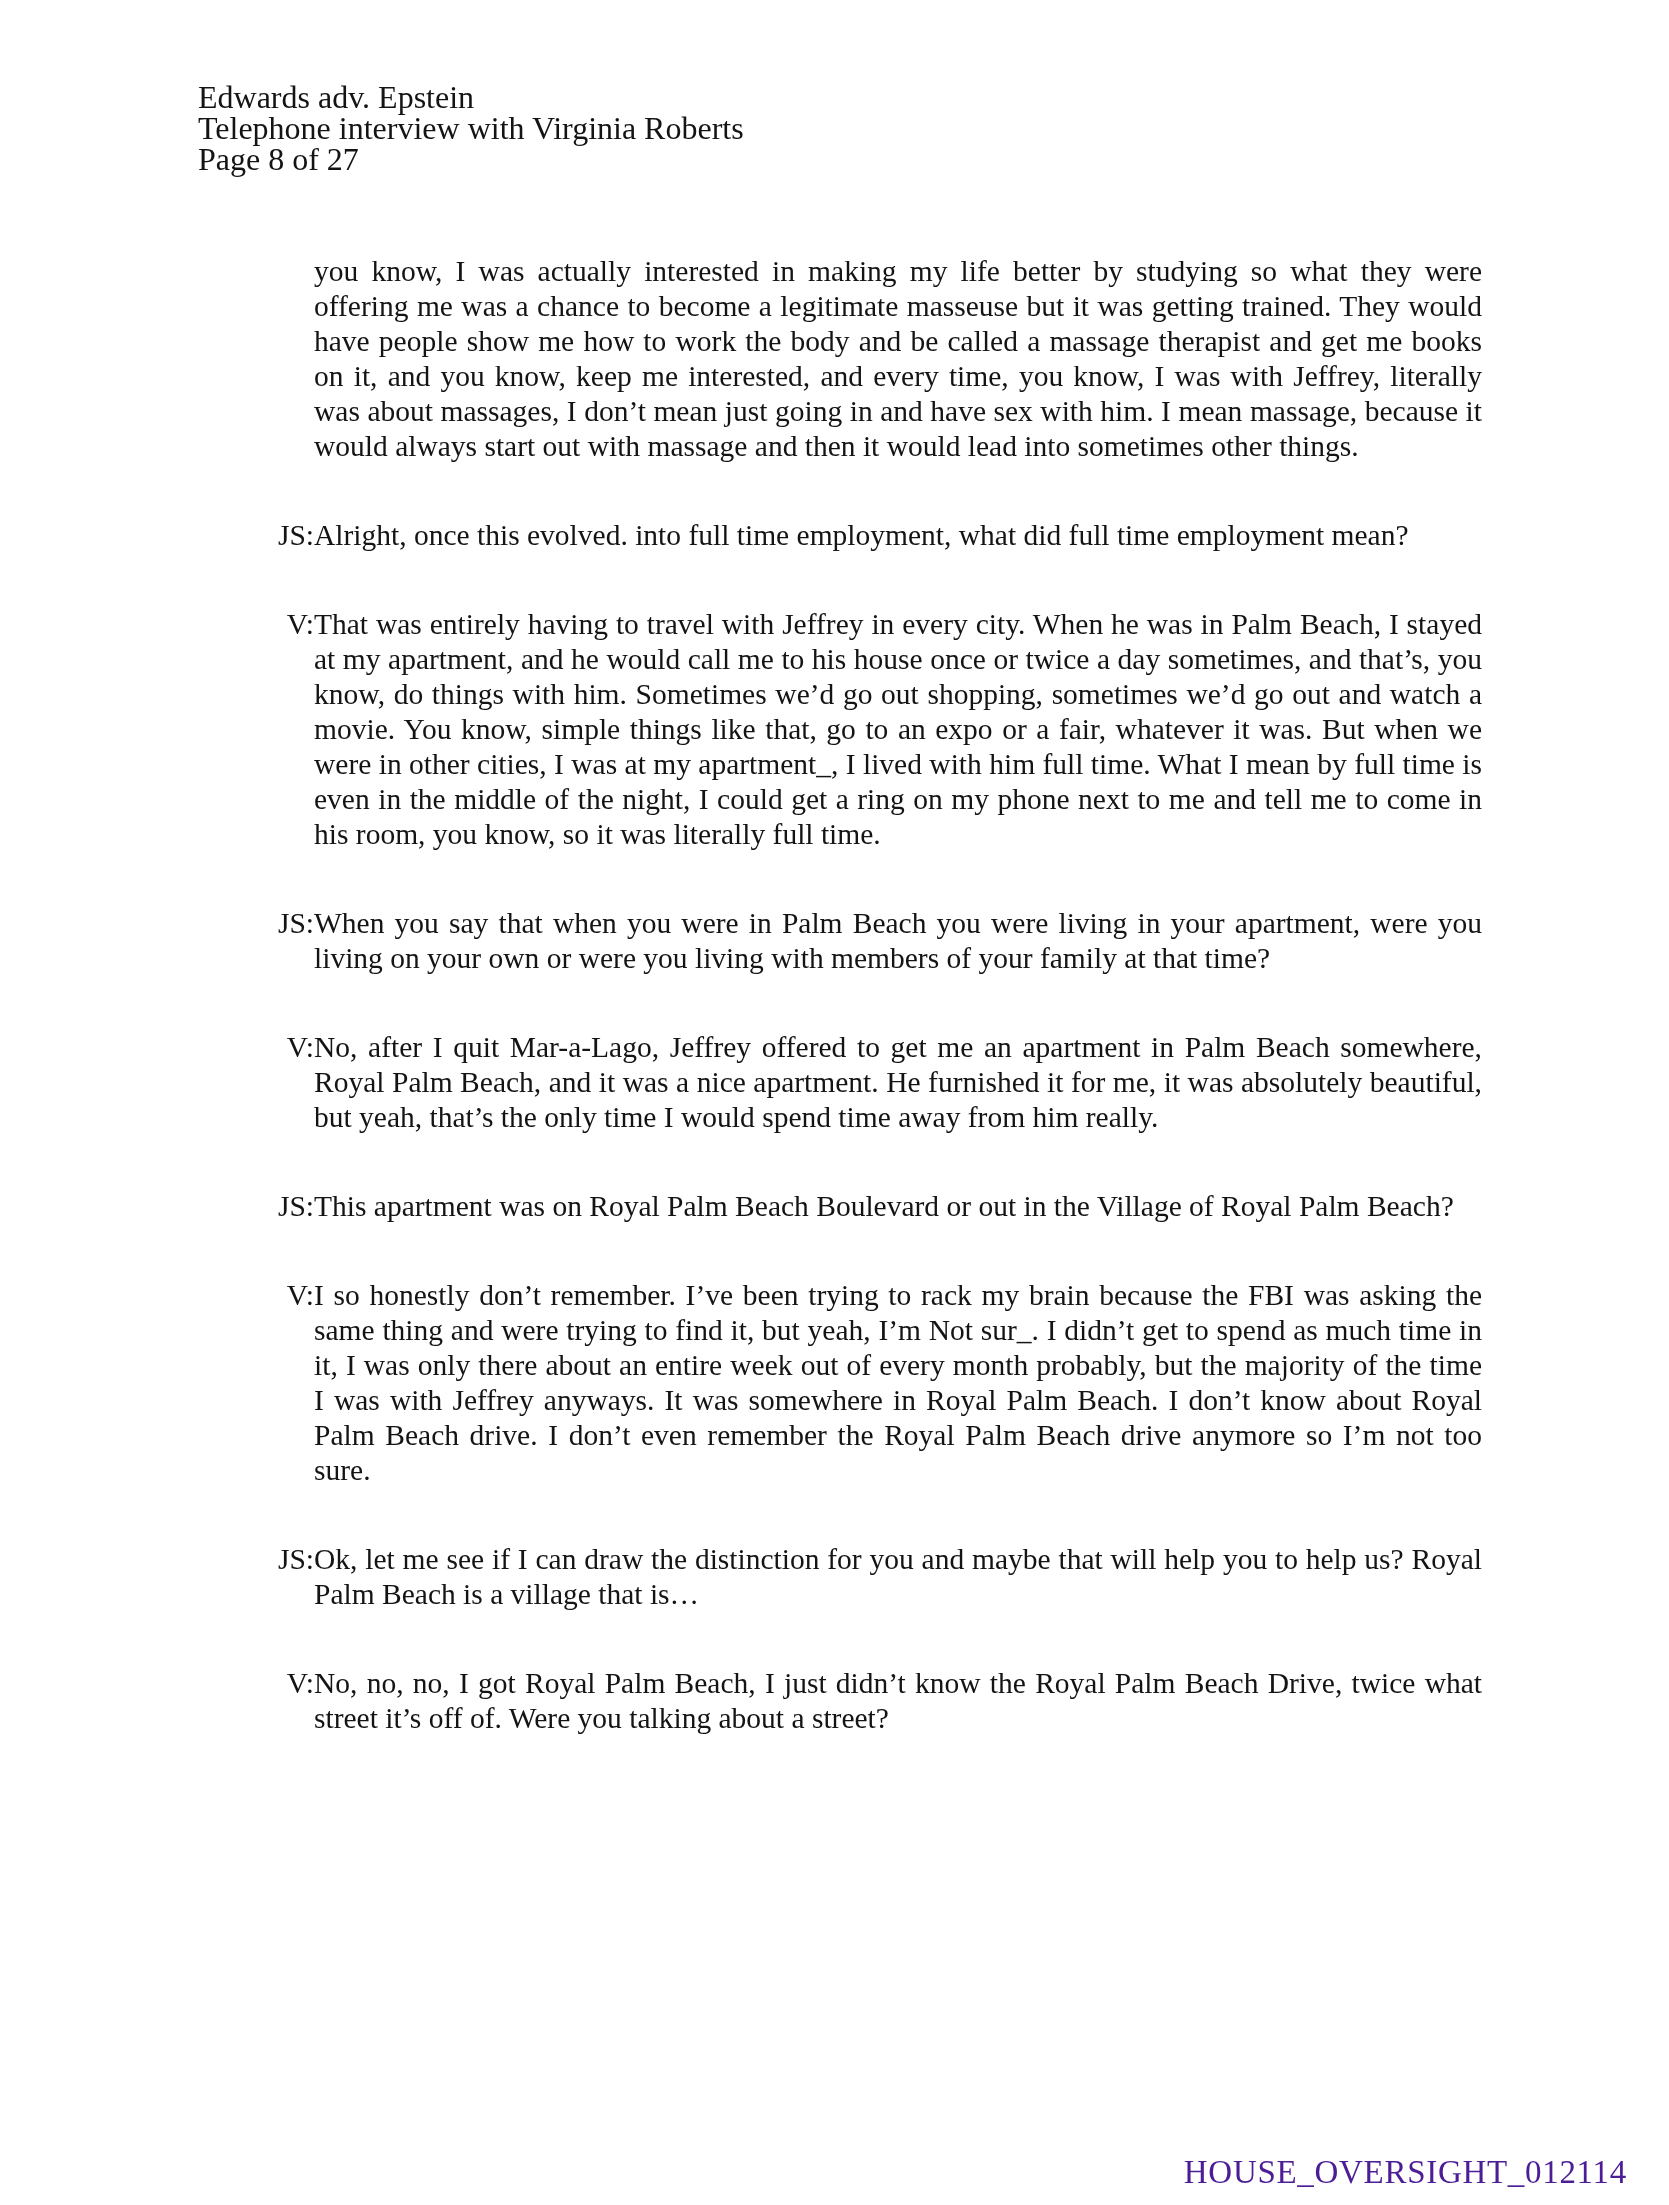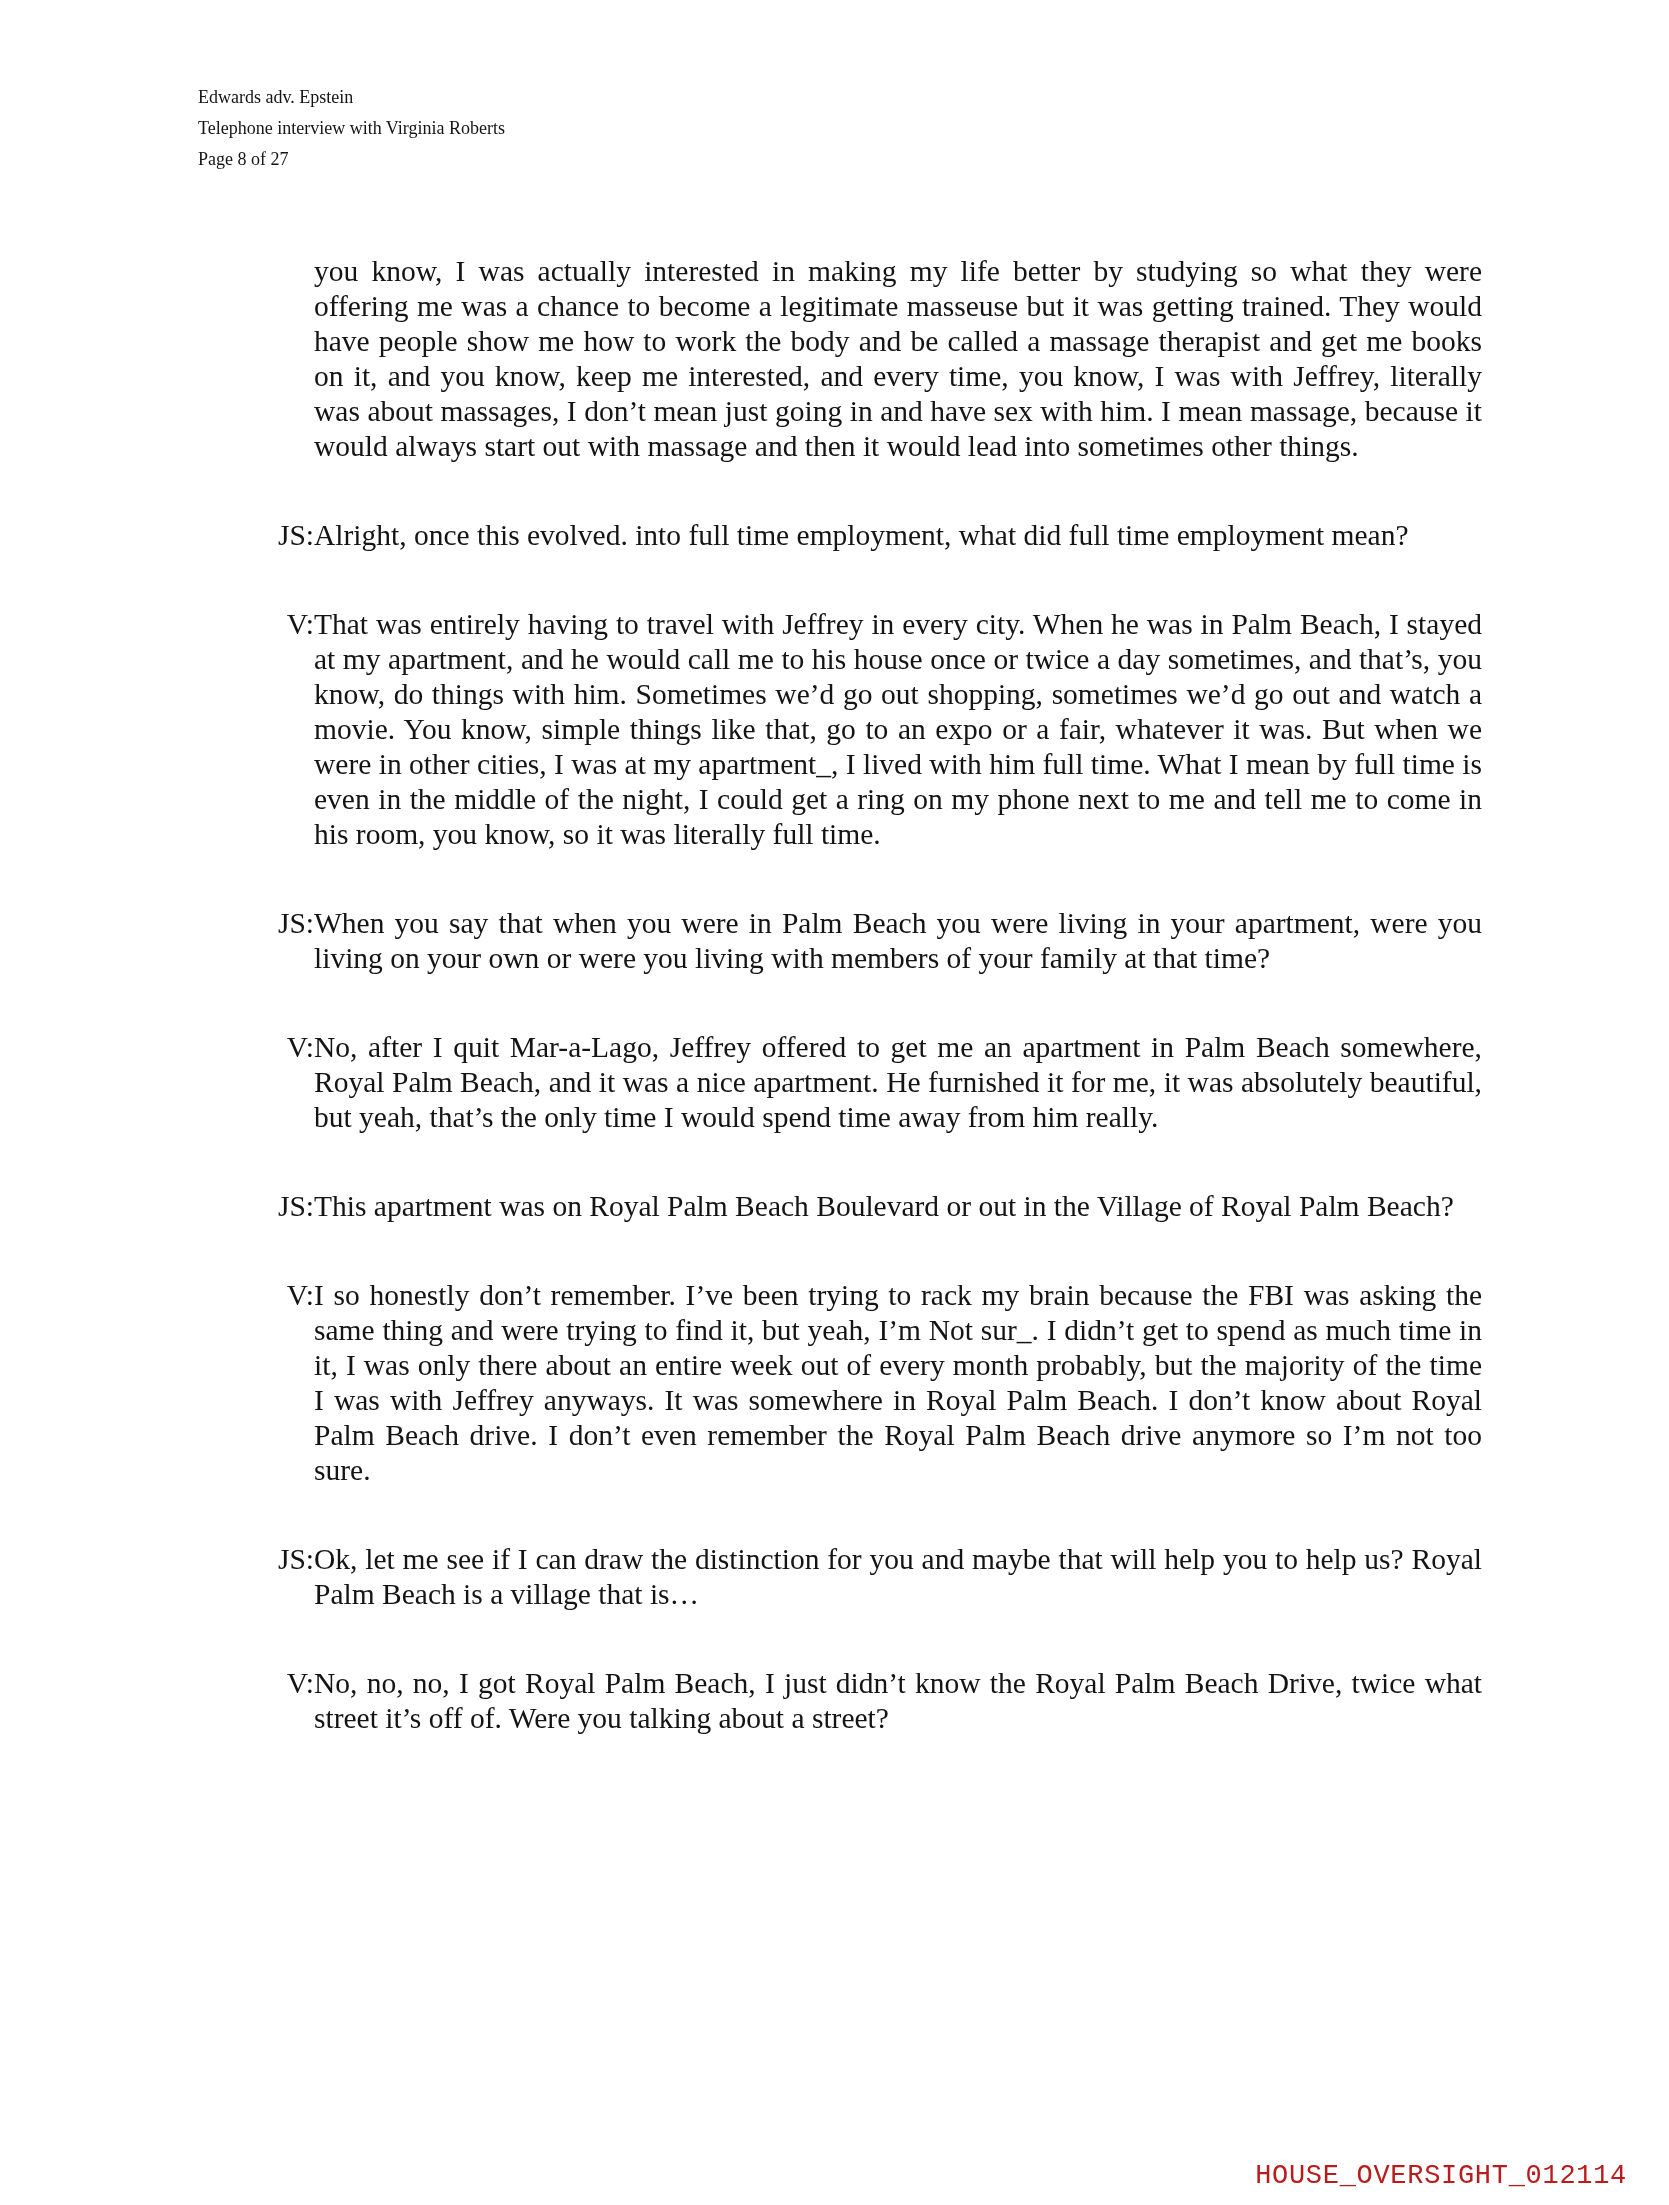--- a/index.html
+++ b/index.html
@@ -13,21 +13,21 @@
     height: 2205px;
     background: #ffffff;
     overflow: hidden;
     font-family: "Liberation Serif", serif;
     color: #141414;
   }
   .header {
     position: absolute;
     left: 198px;
     top: 82px;
-    font-size: 18px;
+    font-size: 32px;
     line-height: 31px;
     white-space: nowrap;
   }
   .transcript {
     position: absolute;
     left: 196px;
     top: 254px;
     width: 1265px;
     margin-left: 22px;
   }
@@ -49,23 +49,23 @@
     flex: none;
     width: 1168px;
     font-size: 29.5px;
     line-height: 35px;
     text-align: justify;
   }
   .bates {
     position: absolute;
     right: 42px;
     bottom: 14.4px;
-    font-family: Liberation Mono, monospace;
-    font-size: 27px;
-    color: #b91c1c;
+    font-family: Liberation Serif, serif;
+    font-size: 33px;
+    color: #4c1d95;
     letter-spacing: 0.7px;
     white-space: nowrap;
   }
 </style>
 </head>
 <body>
 
 <div class="page">
 
   <div class="header">

